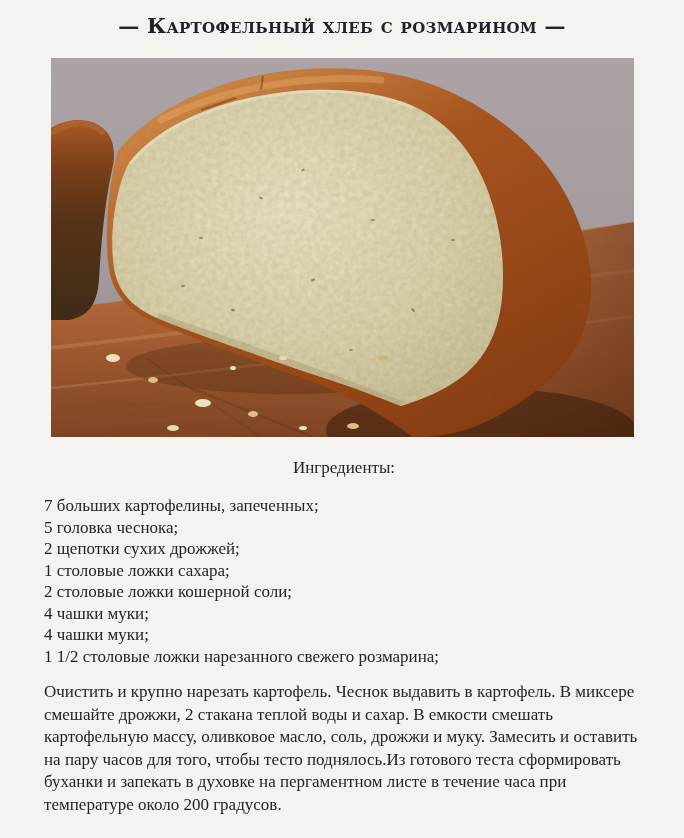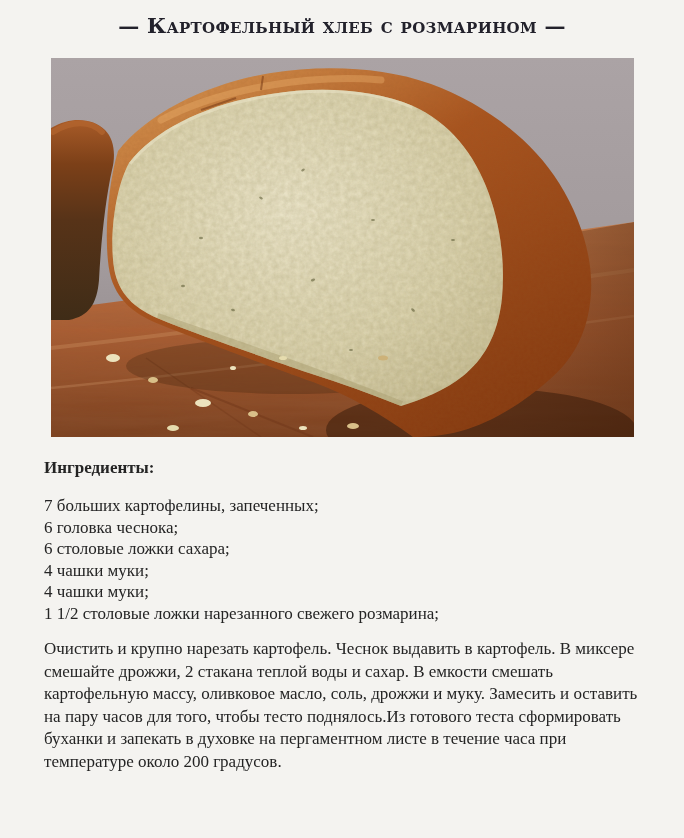--- a/index.html
+++ b/index.html
@@ -29,21 +29,21 @@
   }
   .photo{
     width:583px;height:379px;
     margin:19px auto 0;
     overflow:hidden;
   }
   .photo svg{display:block;width:583px;height:379px}
   .content{padding:20px 40px 0 44px}
   .ing-heading{
     margin:0 0 16px;
-    font-size:17px;line-height:22px;font-weight:700;
+    font-size:17px;line-height:22px;font-weight:400;text-align:center;
   }
   .ing-list{
     list-style:none;margin:0;padding:0;
     font-size:17px;line-height:21.5px;
   }
   .instructions{
     margin:14px 0 16px;
     font-size:17px;line-height:22.5px;
     max-width:600px;
   }
@@ -194,22 +194,24 @@
         <ellipse cx="332" cy="300" rx="5" ry="2.5" fill="#cdb279"></ellipse>
       </g>
     </svg>
   </figure>
 
   <section class="content">
     <h2 class="ing-heading">Ингредиенты:</h2>
 
     <ul class="ing-list">
       <li>7 больших картофелины, запеченных;</li>
-      <li>6 головка чеснока;</li>
-      <li>6 столовые ложки сахара;</li>
+      <li>5 головка чеснока;</li>
+      <li>2 щепотки сухих дрожжей;</li>
+      <li>1 столовые ложки сахара;</li>
+      <li>2 столовые ложки кошерной соли;</li>
       <li>4 чашки муки;</li>
       <li>4 чашки муки;</li>
       <li>1 1/2 столовые ложки нарезанного свежего розмарина;</li>
     </ul>
 
     <p class="instructions">Очистить и крупно нарезать картофель. Чеснок выдавить в картофель. В миксере смешайте дрожжи, 2 стакана теплой воды и сахар. В емкости смешать картофельную массу, оливковое масло, соль, дрожжи и муку. Замесить и оставить на пару часов для того, чтобы тесто поднялось.Из готового теста сформировать буханки и запекать в духовке на пергаментном листе в течение часа при температуре около 200 градусов.</p>
   </section>
 
 </main>
 

